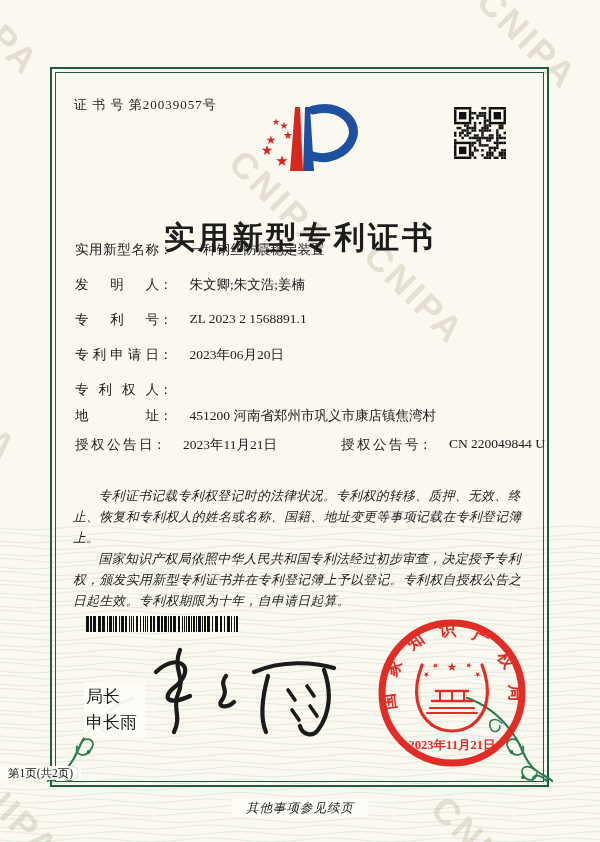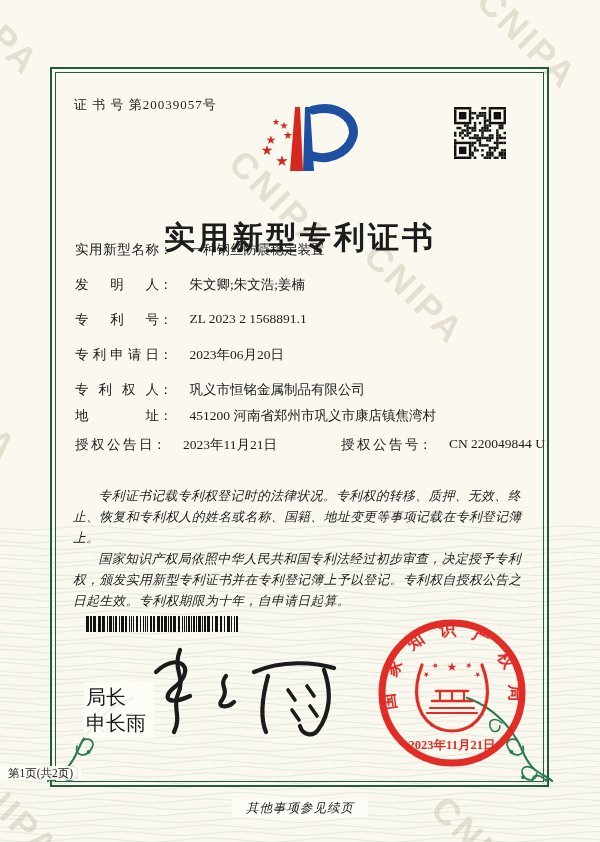--- a/index.html
+++ b/index.html
@@ -24,21 +24,21 @@
   .frow:nth-child(6){margin-bottom:11px;}
   .flabel{display:inline-block;width:84px;text-align:justify;text-align-last:justify;}
   .flabel2{margin-left:64px;}
   .fcolon{margin:0 1px 0 0;}
   .fvalue{margin-left:16px;}
   .paras{position:absolute;left:73px;right:70px;top:486px;z-index:3;
          font-size:12.8px;line-height:21px;letter-spacing:.4px;font-style:italic;}
   .paras p{margin:0;text-indent:2em;}
   #barcode{position:absolute;left:86px;top:616px;z-index:3;}
   .sig-labels{position:absolute;left:84px;top:682px;z-index:3;
-              font-family:"Liberation Sans", sans-serif;font-size:20px;line-height:26px;
+              font-family:"Liberation Sans", sans-serif;font-size:17px;line-height:26px;
               background:rgba(253,252,247,.92);padding:2px 8px 2px 2px;}
   #signature{position:absolute;left:142px;top:642px;z-index:4;}
   #seal{position:absolute;left:372px;top:613px;z-index:5;opacity:.95;}
   .page-info{position:absolute;left:0;right:4px;top:766px;z-index:3;text-align:left;font-size:11.5px;}
   .page-info span{background:rgba(253,252,247,.9);padding:1px 8px;}
   .cont-note{position:absolute;left:0;right:0;top:800px;z-index:3;text-align:center;
              font-size:12.5px;font-style:italic;letter-spacing:1px;}
   .cont-note span{background:#fdfcf7;padding:2px 14px;}
 </style>
 </head>
@@ -331,21 +331,20 @@
       <span class="fvalue">ZL 2023 2 1568891.1</span>
     </div>
     <div class="frow">
       <span class="flabel">专利申请日</span>
       <span class="fcolon">：</span>
       <span class="fvalue">2023年06月20日</span>
     </div>
     <div class="frow">
       <span class="flabel">专利权人</span>
       <span class="fcolon">：</span>
-      <span class="fvalue">巩义市恒铭金属制品有限公司</span>
     </div>
     <div class="frow">
       <span class="flabel">地址</span>
       <span class="fcolon">：</span>
       <span class="fvalue">451200 河南省郑州市巩义市康店镇焦湾村</span>
     </div>
     <div class="frow">
       <span class="flabel">授权公告日</span>
       <span class="fcolon">：</span>
       <span class="fvalue">2023年11月21日</span>

